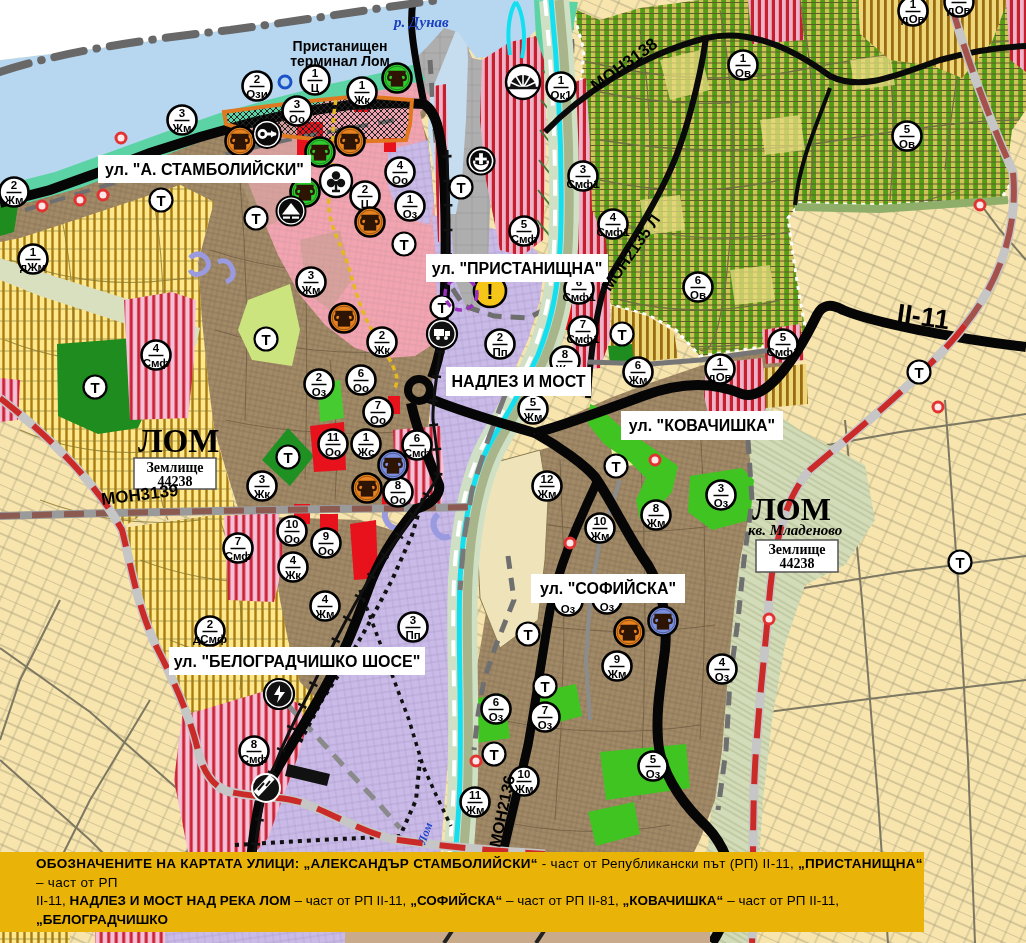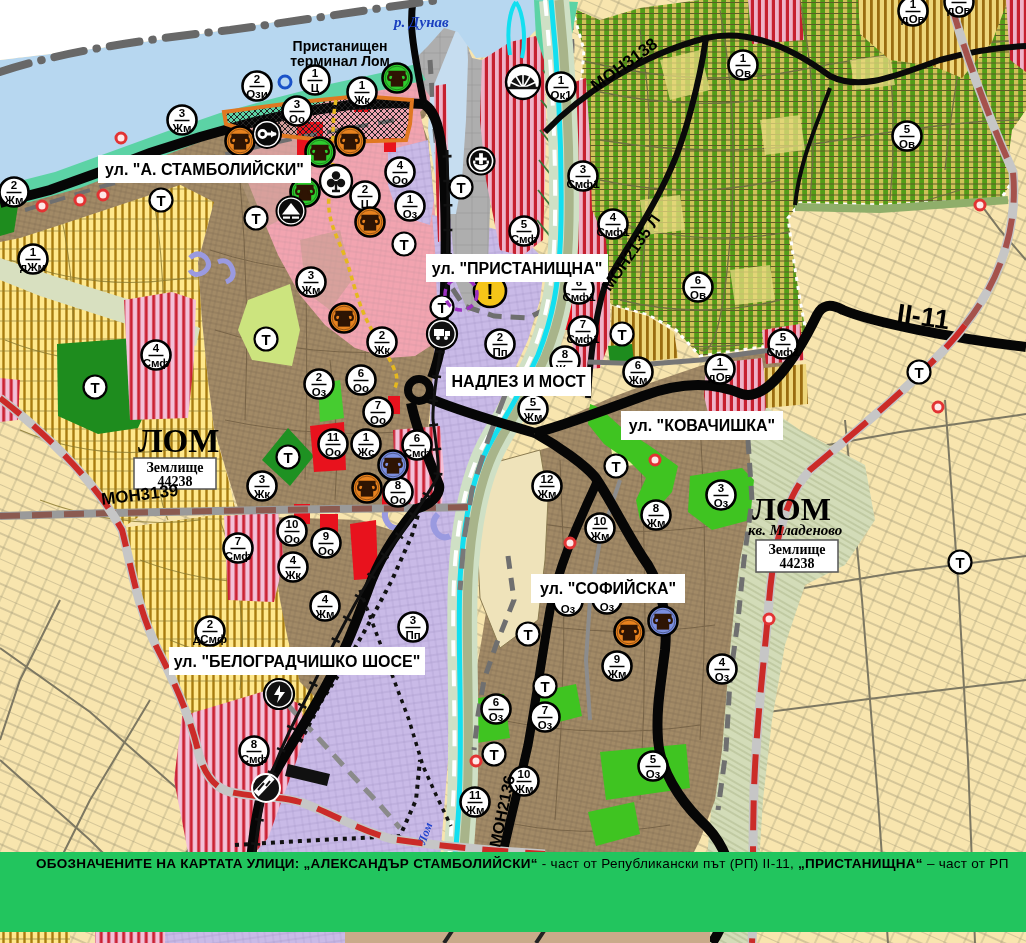--- a/index.html
+++ b/index.html
@@ -1120,14 +1120,15 @@
 <rect x="95" y="926" width="70" height="17" fill="url(#rstripe)"></rect>
 
 <rect x="165" y="926" width="190" height="17" fill="url(#purple)"></rect>
 
 <path d="M374,926 L372,943" stroke="#13dff0" stroke-width="5" fill="none"></path>
 
 <rect x="345" y="931" width="365" height="12" fill="#c9aa8a"></rect>
 <path d="M452,931 L444,943 M544,931 L536,943" stroke="#222" stroke-width="4"></path>
 </svg>
 
-<div style="position:absolute;left:0;top:852px;width:1026px;height:80px;background:#22c55e;font-size:13.5px;line-height:18.5px;color:#000;padding:3px 0 0 36px;box-sizing:border-box;">
+<div style="position:absolute;left:0;top:852px;width:924px;height:80px;background:#eab308;font-size:13.5px;line-height:18.5px;color:#000;padding:3px 0 0 36px;box-sizing:border-box;">
 <div style="letter-spacing:0.28px"><b>ОБОЗНАЧЕНИТЕ НА КАРТАТА УЛИЦИ: „АЛЕКСАНДЪР СТАМБОЛИЙСКИ“</b> - част от Републикански път (РП) II-11, <b>„ПРИСТАНИЩНА“</b> – част от РП</div>
+<div>II-11, <b>НАДЛЕЗ И МОСТ НАД РЕКА ЛОМ</b> – част от РП II-11, <b>„СОФИЙСКА“</b> – част от РП II-81, <b>„КОВАЧИШКА“</b> – част от РП II-11, <b>„БЕЛОГРАДЧИШКО</b></div>
 </div>
 </body></html>

